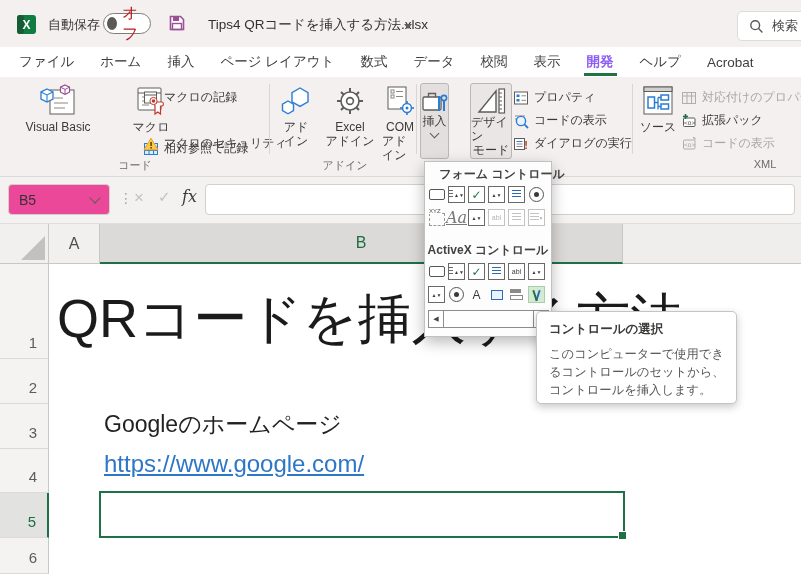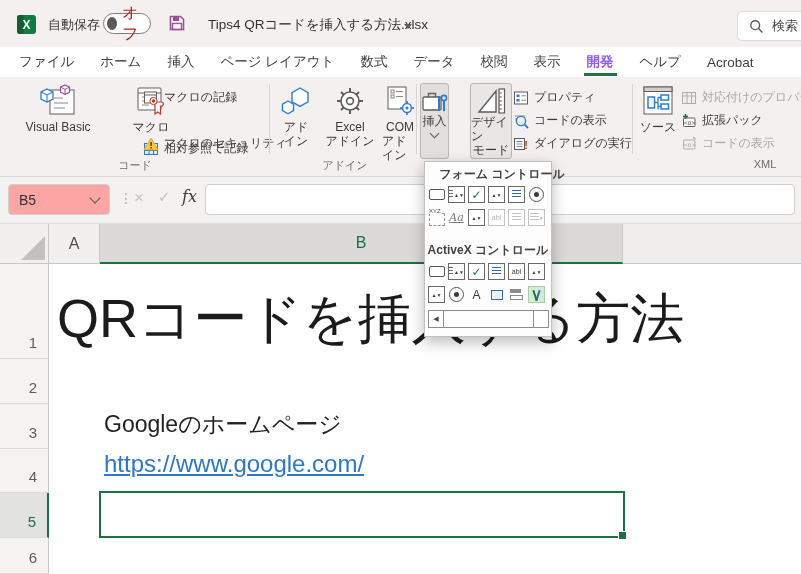--- a/index.html
+++ b/index.html
@@ -34,21 +34,21 @@
   .bigbtn{position:absolute;top:5px;display:flex;flex-direction:column;align-items:center;font-size:12px;color:#3b3a39;line-height:14px;}
   .bigbtn .ictop{height:38px;display:flex;align-items:center;justify-content:center;}
   .smallbtn{position:absolute;display:flex;align-items:flex-end;gap:5px;height:21px;font-size:12px;color:#3b3a39;white-space:nowrap;}
   .smallbtn.disabled{color:#a8a6a4;}
   .boxedbtn{position:absolute;top:6px;height:76px;background:#e9e6e5;border:1px solid #bab7b5;border-radius:3px;
             display:flex;flex-direction:column;align-items:center;justify-content:flex-start;font-size:12px;color:#3b3a39;box-sizing:border-box;line-height:14px;}
   .chev-dn{width:6px;height:6px;border-right:1.4px solid #5f5d5b;border-bottom:1.4px solid #5f5d5b;transform:rotate(45deg);margin-top:2px;}
 
   
   .fbar{left:0;top:177px;width:801px;height:47px;background:#f4f2f1;border-bottom:1px solid #e0dedd;box-sizing:border-box;}
-  .namebox{left:8px;top:7px;width:102px;height:31px;background:#fca5a5;border:1px solid #d2cfcd;border-radius:4px;
+  .namebox{left:8px;top:7px;width:102px;height:31px;background:#ec4899;border:1px solid #d2cfcd;border-radius:4px;
            display:flex;align-items:center;justify-content:space-between;padding:0 10px;box-sizing:border-box;font-size:14px;color:#333;}
   .nb-chev{width:7px;height:7px;border-right:1.4px solid #5f5d5b;border-bottom:1.4px solid #5f5d5b;transform:rotate(45deg);margin-top:-3px;}
   .fdots{left:119px;top:13px;font-size:14px;color:#aba9a7;}
   .fx-cancel{left:134px;top:11px;font-size:17px;color:#c3c1bf;}
   .fx-enter{left:158px;top:11px;font-size:15px;color:#c3c1bf;}
   .fx-ins{left:182px;top:10px;font-size:16px;font-style:italic;font-family:"DejaVu Serif","Liberation Serif",serif;color:#3b3a39;}
   .finput{left:205px;top:7px;width:590px;height:31px;background:#fff;border:1px solid #d2cfcd;border-radius:4px;box-sizing:border-box;}
 
   
   .colhdr{top:224px;height:40px;box-sizing:border-box;display:flex;align-items:center;justify-content:center;
@@ -79,21 +79,21 @@
   .bx{border:1px solid #6b6967;background:#fff;}
   .bx.dis{border-color:#c4c2c0;color:#b5b3b1;}
   .pi .lines{width:9px;height:9px;background:repeating-linear-gradient(#6b6967 0 1px,transparent 1px 3px);}
   .pi .lines.blue{background:repeating-linear-gradient(#2b6cb3 0 1px,transparent 1px 3px);}
   .pi .lines.gray{background:repeating-linear-gradient(#c4c2c0 0 1px,transparent 1px 3px);}
   .tri-ud{display:flex;flex-direction:column;line-height:4px;font-size:5px;color:#3c3b39;}
   .xradio{width:13px;height:13px;border:1px solid #555;border-radius:50%;display:flex;align-items:center;justify-content:center;}
   .xradio::after{content:"";width:5px;height:5px;border-radius:50%;background:#3a3a3a;}
   .xyz{position:absolute;top:-1px;left:0px;font-size:6px;color:#555;background:#fdfdfd;padding:0 1px;}
   .groupbx{width:14px;height:11px;border:1px dashed #9a9896;margin-top:4px;}
-  .aa{font-size:11px;font-style:italic;color:#7a7876;font-family:"DejaVu Serif","Liberation Serif",serif;text-decoration:underline;}
+  .aa{font-size:16px;font-style:italic;color:#7a7876;font-family:"DejaVu Serif","Liberation Serif",serif;text-decoration:underline;}
   .abl{font-size:7px;letter-spacing:0;}
   .monitor{width:10px;height:8px;border:1.5px solid #2b6cb3;background:#eaf2fb;}
   .togg{display:flex;flex-direction:column;gap:2px;}
   .togg i{display:block;width:11px;height:4px;background:#8d8b89;}
   .togg i+i{background:#fff;border:1px solid #8d8b89;height:3px;}
   .more{background:#d5ead5;border:1px solid #a9cfa9;}
   .tool1{position:absolute;left:8px;top:3px;width:2px;height:11px;background:#2b6cb3;transform:rotate(18deg);}
   .tool2{position:absolute;left:5px;top:3px;width:2px;height:11px;background:#1e7145;transform:rotate(-18deg);}
   .pal-scroll{position:absolute;left:3px;top:148px;width:121px;height:18px;border:1px solid #8f8d8b;background:#fff;display:flex;box-sizing:border-box;}
   .ps-btn{width:15px;display:flex;align-items:center;justify-content:center;font-size:7px;color:#444;border-right:1px solid #8f8d8b;box-sizing:border-box;}
@@ -494,14 +494,18 @@
         </span>
     </div>
 
     <div class="pal-scroll">
       <span class="ps-btn">◀</span>
       <span class="ps-track"></span>
       <span class="ps-btn r"></span>
     </div>
   </div>
 
+  <div class="abs tooltip">
+    <div class="tt-title">コントロールの選択</div>
+    <div class="tt-body">このコンピューターで使用できるコントロールのセットから、コントロールを挿入します。</div>
+  </div>
 
 </div>
 
 </body></html>

